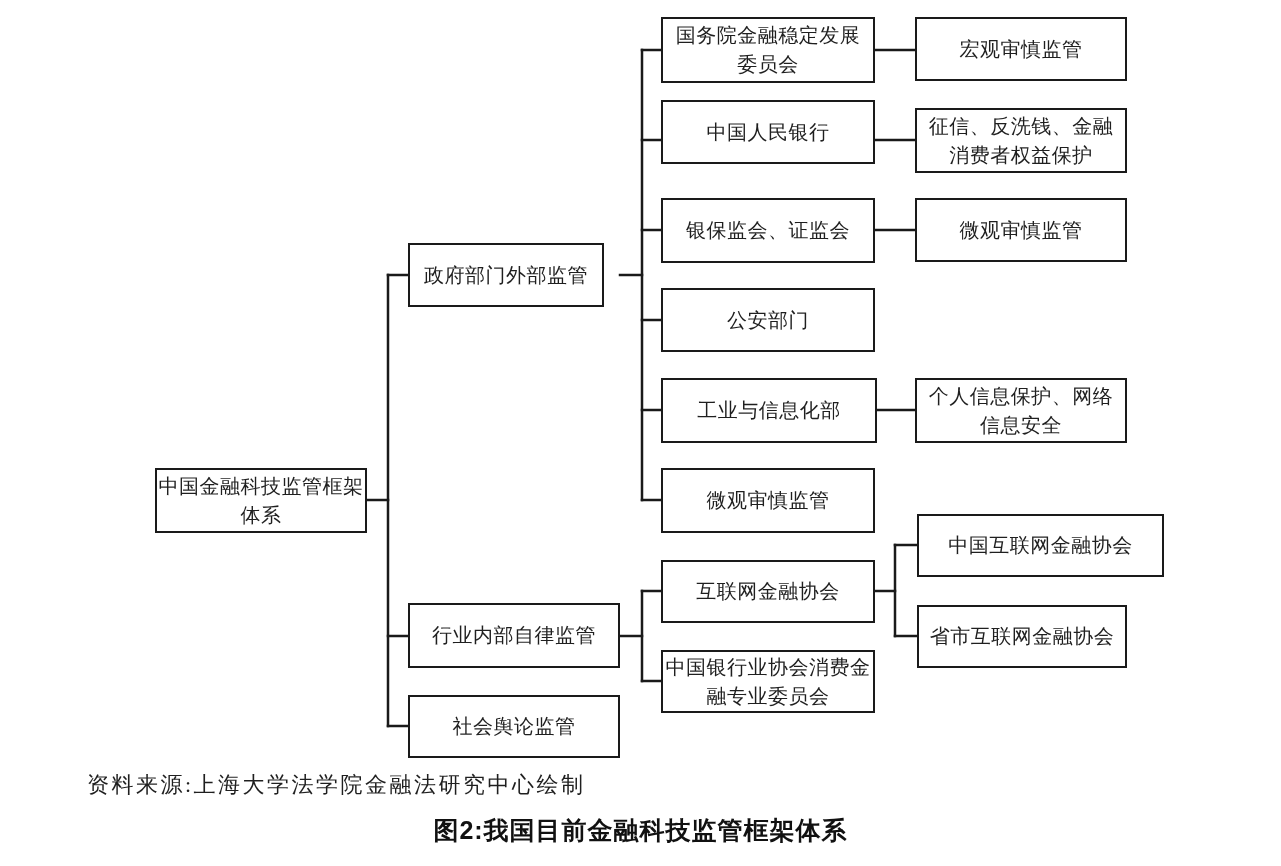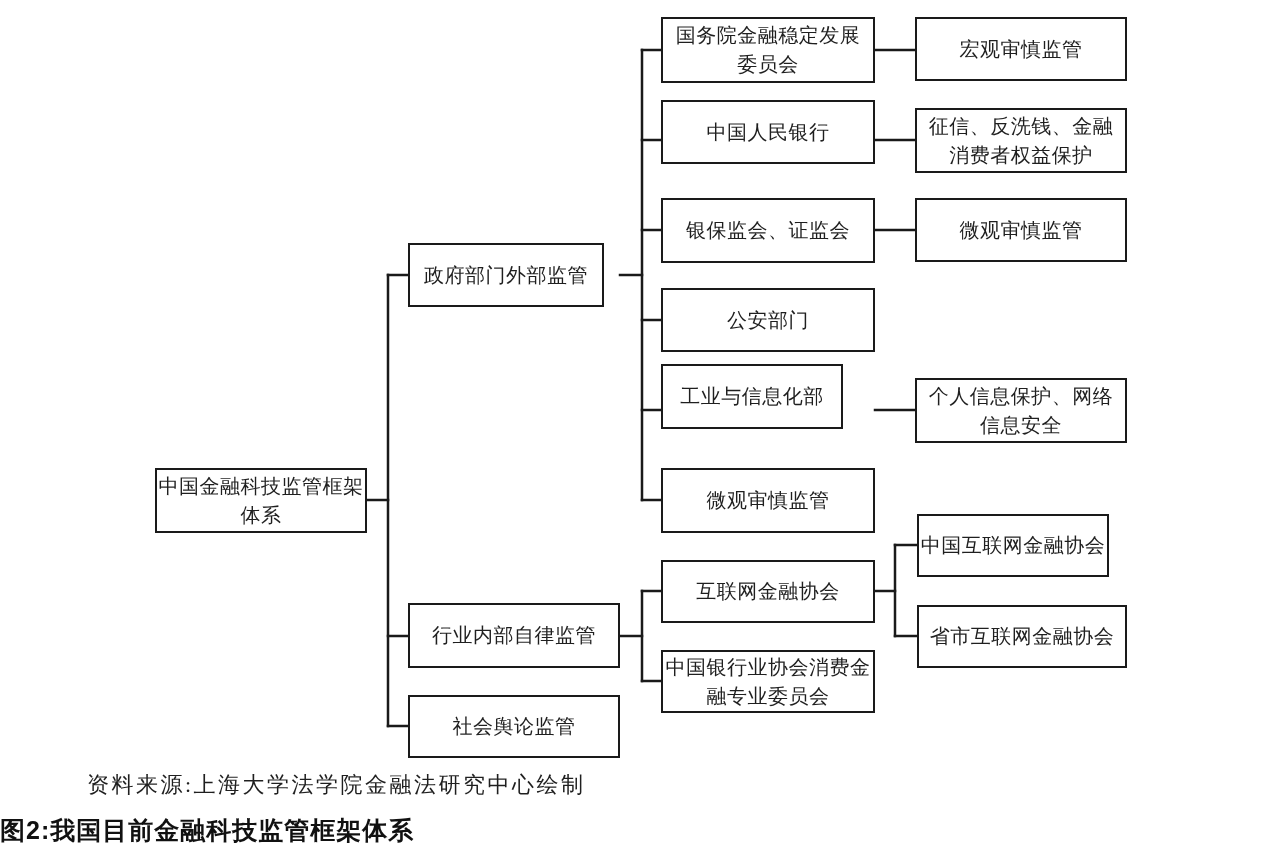--- a/index.html
+++ b/index.html
@@ -3,21 +3,21 @@
 <meta charset="utf-8">
 <style>
   html,body{margin:0;padding:0;background:#ffffff;}
   .canvas{position:relative;width:1281px;height:866px;background:#ffffff;overflow:hidden;
           font-family:"Liberation Serif","DejaVu Serif",serif;color:#1f1f1f;}
   .wires{position:absolute;left:0;top:0;width:1281px;height:866px;}
   .node{position:absolute;background:#ffffff;border:2.5px solid #1a1a1a;box-sizing:border-box;
         display:flex;align-items:center;justify-content:center;text-align:center;}
   .lbl{white-space:pre-line;font-size:20px;line-height:29px;letter-spacing:0.5px;}
   .source{position:absolute;left:55px;top:770px;font-size:22px;letter-spacing:2.5px;margin-left:32px;}
-  .caption{position:absolute;left:0;top:814px;width:1281px;
+  .caption{position:absolute;left:0;top:814px;width:1281px;text-align:center;
            font-family:"Liberation Sans","DejaVu Sans",sans-serif;font-weight:bold;
            font-size:25px;letter-spacing:1px;color:#111111;}
 </style>
 </head>
 <body>
 
 <div class="canvas">
 
   <svg class="wires" viewBox="0 0 1281 866" fill="none" stroke="#1a1a1a" stroke-width="2.5" stroke-linecap="square">
     <path d="M367 500 H388"></path>
@@ -56,21 +56,21 @@
   </div>
   <div class="node" style="left:661px;top:100px;width:214px;height:64px">
     <span class="lbl">中国人民银行</span>
   </div>
   <div class="node" style="left:661px;top:198px;width:214px;height:65px">
     <span class="lbl">银保监会、证监会</span>
   </div>
   <div class="node" style="left:661px;top:288px;width:214px;height:64px">
     <span class="lbl">公安部门</span>
   </div>
-  <div class="node" style="left:661px;top:364px;width:182px;height:65px">
+  <div class="node" style="left:661px;top:378px;width:216px;height:65px">
     <span class="lbl">工业与信息化部</span>
   </div>
   <div class="node" style="left:661px;top:468px;width:214px;height:65px">
     <span class="lbl">微观审慎监管</span>
   </div>
 
   <div class="node" style="left:661px;top:560px;width:214px;height:63px">
     <span class="lbl">互联网金融协会</span>
   </div>
   <div class="node" style="left:661px;top:650px;width:214px;height:63px">
@@ -86,21 +86,21 @@
 消费者权益保护</span>
   </div>
   <div class="node" style="left:915px;top:198px;width:212px;height:64px">
     <span class="lbl">微观审慎监管</span>
   </div>
   <div class="node" style="left:915px;top:378px;width:212px;height:65px">
     <span class="lbl">个人信息保护、网络
 信息安全</span>
   </div>
 
-  <div class="node" style="left:917px;top:514px;width:192px;height:63px">
+  <div class="node" style="left:917px;top:514px;width:247px;height:63px">
     <span class="lbl">中国互联网金融协会</span>
   </div>
   <div class="node" style="left:917px;top:605px;width:210px;height:63px">
     <span class="lbl">省市互联网金融协会</span>
   </div>
 
   <div class="source">资料来源:上海大学法学院金融法研究中心绘制</div>
   <div class="caption">图2:我国目前金融科技监管框架体系</div>
 
 </div>

